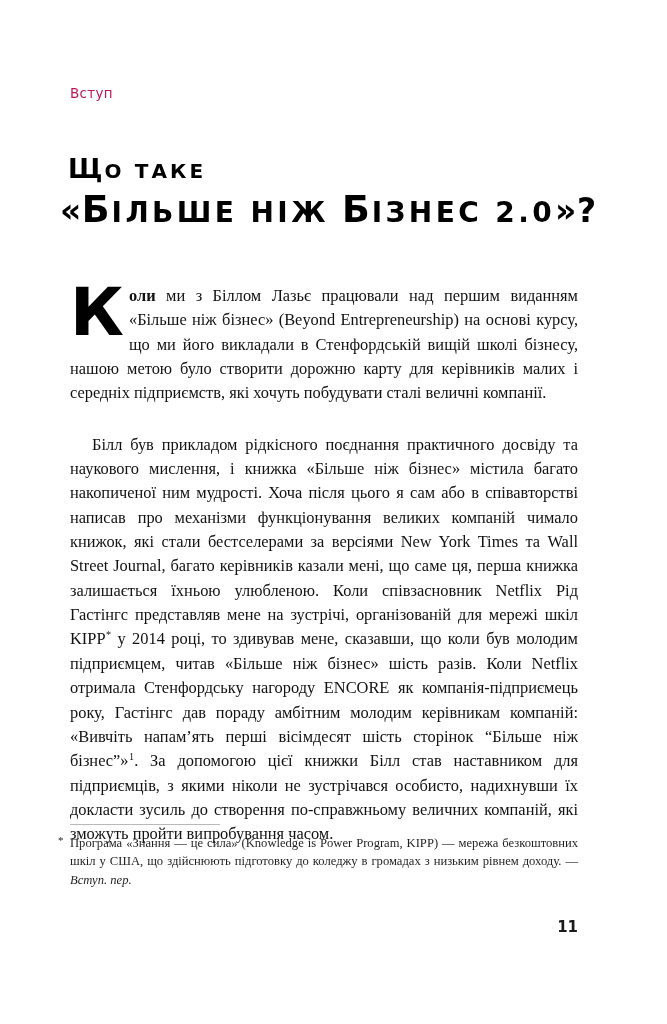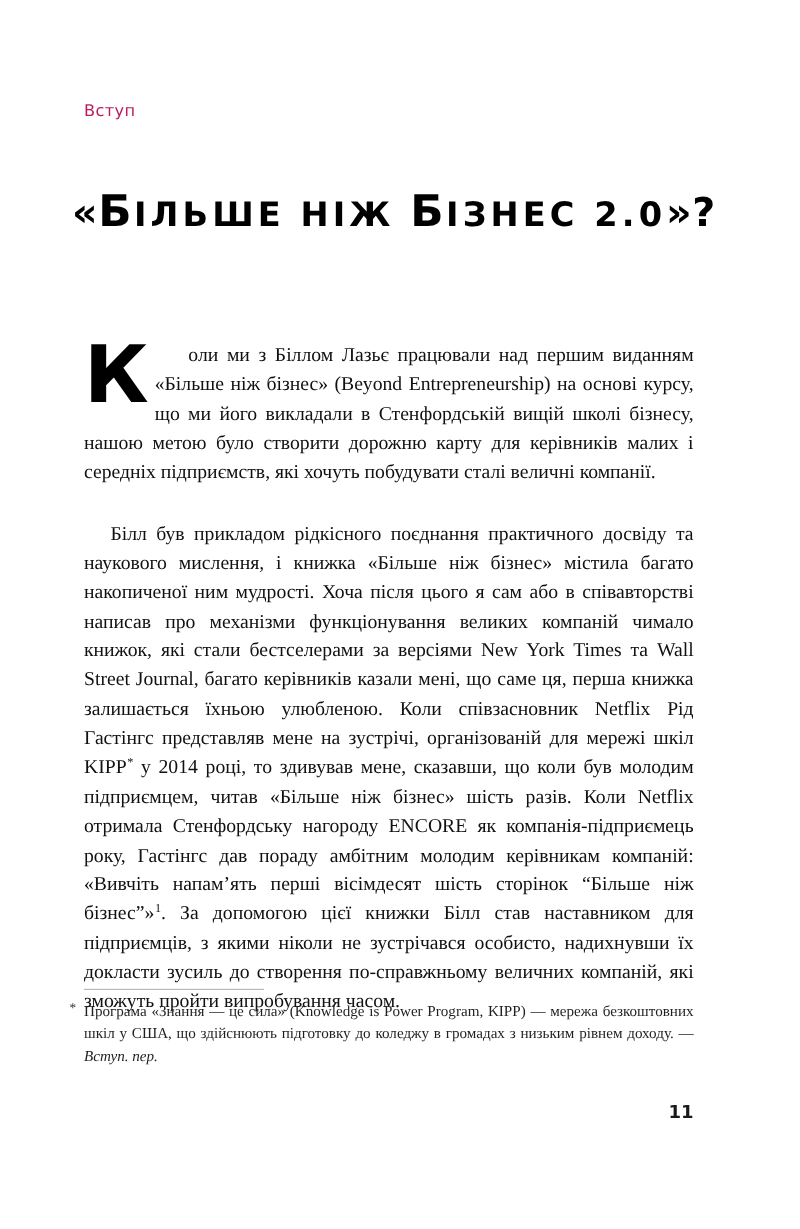--- a/index.html
+++ b/index.html
@@ -90,22 +90,21 @@
   .dropcap {
     float: left;
     font-family: "DejaVu Sans", "Liberation Sans", sans-serif;
     font-weight: 700;
     font-size: 66px;
     line-height: 54px;
     margin: 2px 5px 0 0;
     color: #000000;
   }
   .lead-bold {
-    font-weight: 400;
-    margin-left: 28px;
+    font-weight: 700;
   }
   .fn-mark {
     font-size: 0.62em;
     vertical-align: super;
     line-height: 0;
     padding-left: 0.5px;
   }
 
   
   .footnote {
@@ -153,20 +152,23 @@
   }
 </style>
 </head>
 <body>
 
 <div class="page">
 
   <div class="running-head">Вступ</div>
 
   <h1 class="chapter-title">
+    <span class="title-line line1">
+      <span class="cap">Щ</span><span>о таке</span>
+    </span>
     <span class="title-line line2">
       <span class="guil">«</span><span class="cap">Б</span><span>ільше ніж </span><span class="cap">Б</span><span>ізнес 2.0</span><span class="guil">»</span><span class="guil">?</span>
     </span>
   </h1>
 
   <div class="body-text">
     <p><span class="dropcap">К</span><span class="lead-bold">оли</span><span> ми з Біллом Лазьє працювали над першим виданням «Більше ніж бізнес» (Beyond Entrepreneurship) на основі курсу, що ми його викладали в Стенфордській вищій школі бізнесу, нашою метою було створити дорожню карту для керівників малих і середніх підприємств, які хочуть побудувати сталі величні компанії.</span></p>
 
     <p><span>Білл був прикладом рідкісного поєднання практичного досвіду та наукового мислення, і книжка «Більше ніж бізнес» містила багато накопиченої ним мудрості. Хоча після цього я сам або в співавторстві написав про механізми функціонування великих компаній чимало книжок, які стали бестселерами за версіями New York Times та Wall Street Journal, багато керівників казали мені, що саме ця, перша книжка залишається їхньою улюбленою. Коли співзасновник Netflix Рід Гастінгс представляв мене на зустрічі, організованій для мережі шкіл KIPP</span><sup class="fn-mark">*</sup><span> у 2014 році, то здивував мене, сказавши, що коли був молодим підприємцем, читав «Більше ніж бізнес» шість разів. Коли Netflix отримала Стенфордську нагороду ENCORE як компанія-підприємець року, Гастінгс дав пораду амбітним молодим керівникам компаній: «Вивчіть напам’ять перші вісімдесят шість сторінок “Більше ніж бізнес”»</span><sup class="fn-mark">1</sup><span>. За допомогою цієї книжки Білл став наставником для підприємців, з якими ніколи не зустрічався особисто, надихнувши їх докласти зусиль до створення по-справжньому величних компаній, які зможуть пройти випробування часом.</span></p>
   </div>

